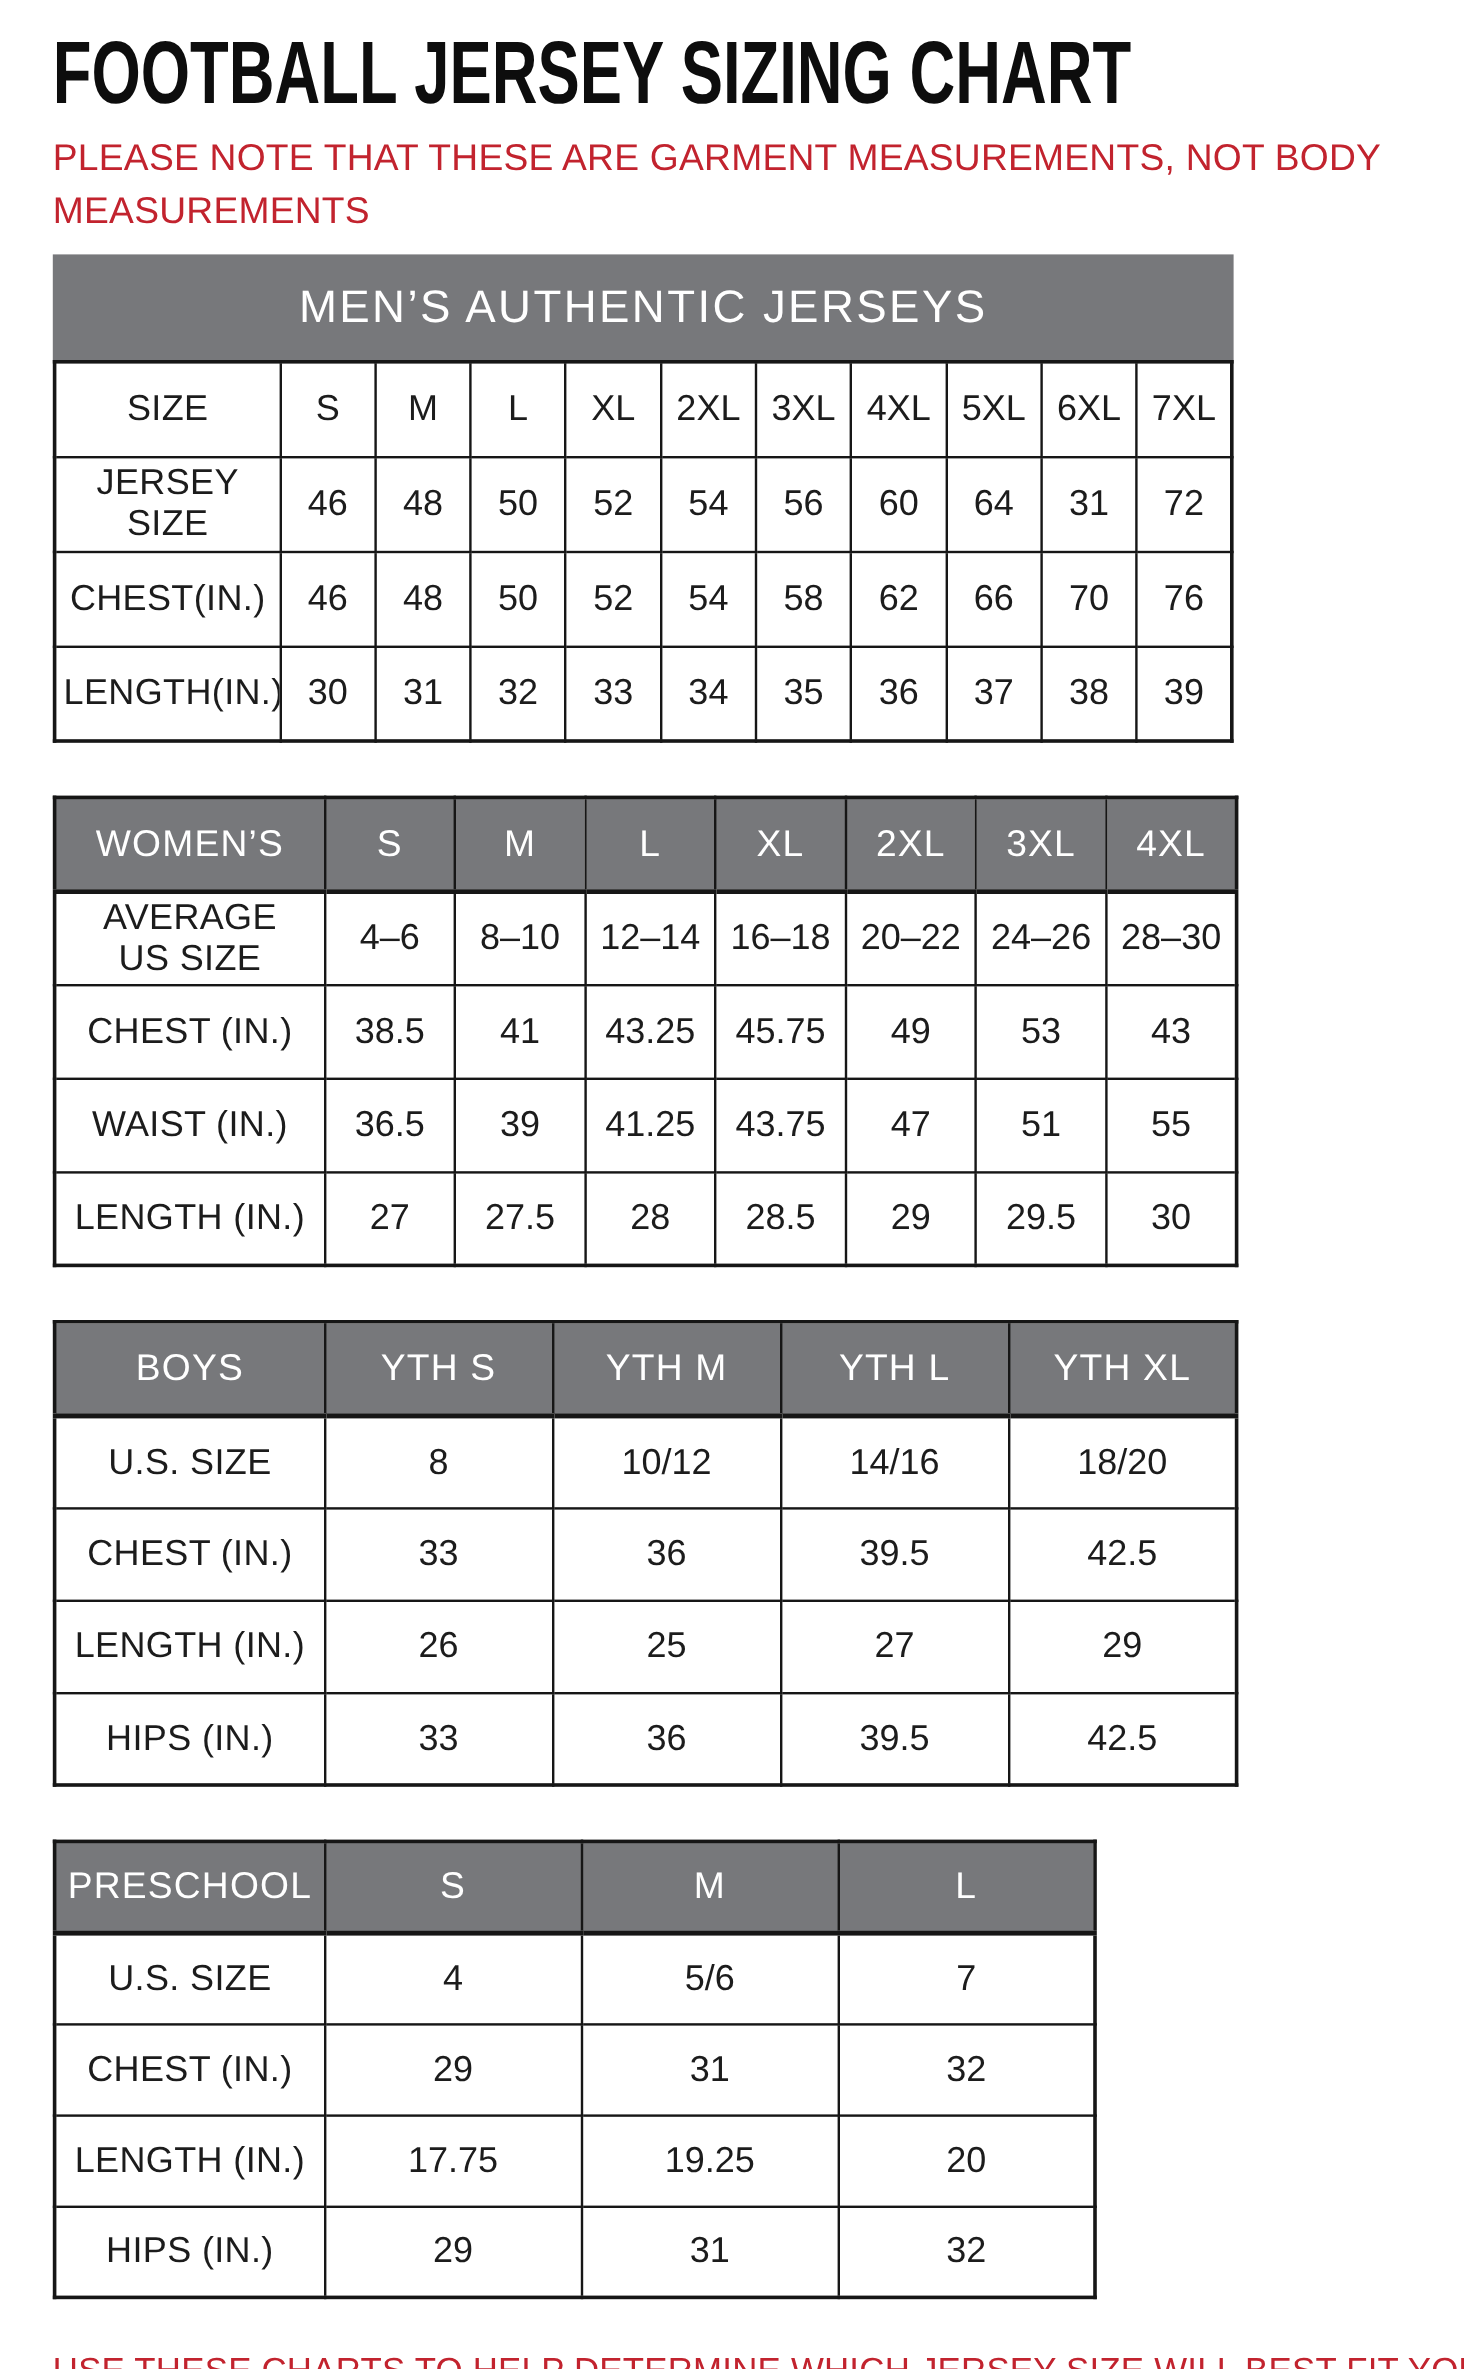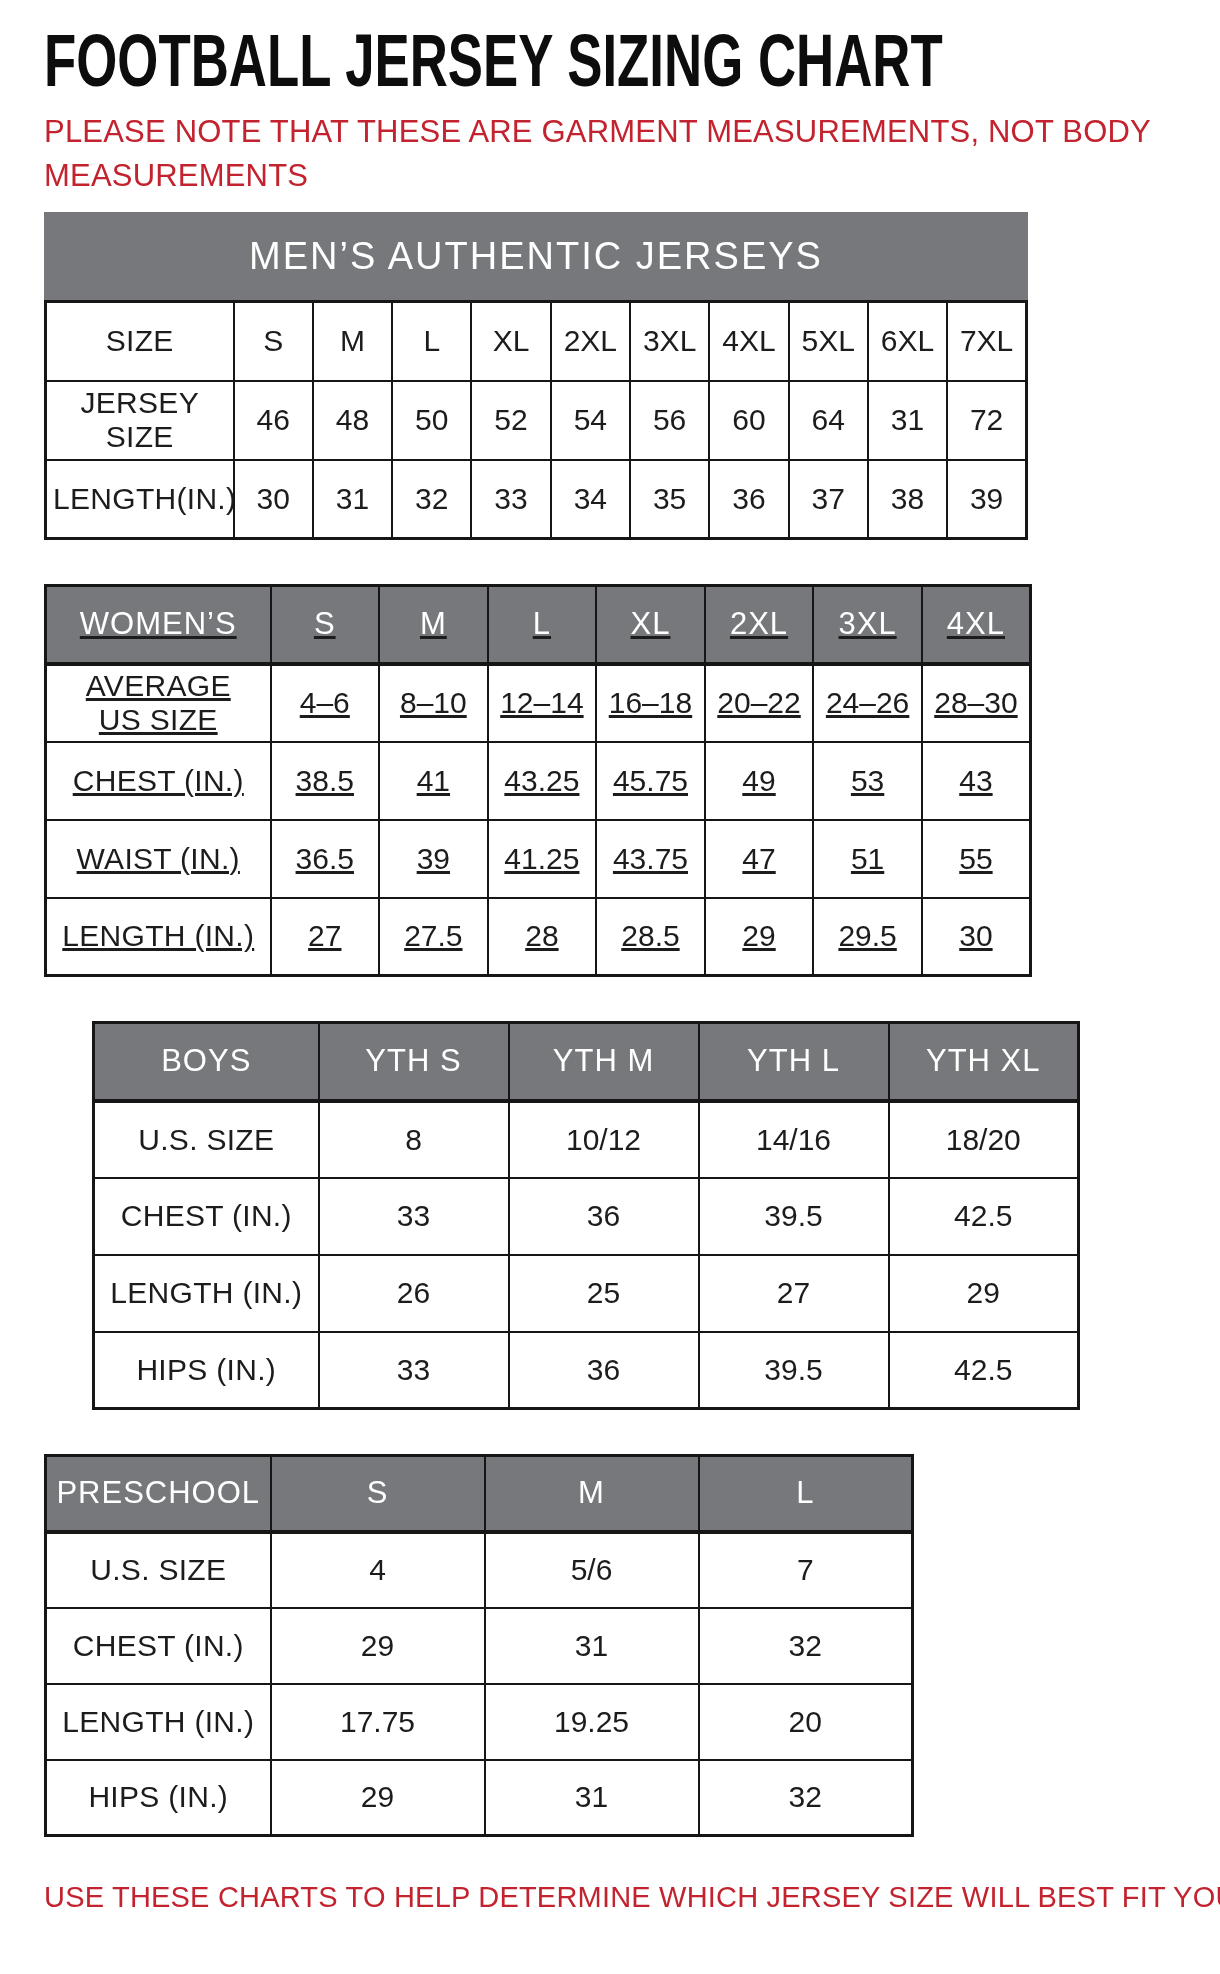--- a/index.html
+++ b/index.html
@@ -69,26 +69,26 @@
     font-size: 31px;
     letter-spacing: 1px;
     border-bottom: 4px solid #161616;
   }
   .rowlabel { letter-spacing: 0.3px; }
 
   .mens table, .mens .banner { width: 984px; }
   .mens col.c0 { width: 188px; }
   .mens td { height: 79px; margin-left: 46px; }
 
-  .womens table { width: 988px; text-decoration: underline; }
+  .womens table { width: 988px; }
   .womens col.c0 { width: 225px; }
   .womens th { height: 78px; }
   .womens td { height: 78px; }
 
-  .boys table { width: 988px; margin-left: 48px; }
+  .boys table { width: 988px; }
   .boys col.c0 { width: 225px; }
   .boys th { height: 78px; }
   .boys td { height: 77px; }
 
   .preschool table { width: 870px; }
   .preschool col.c0 { width: 225px; }
   .preschool th { height: 76px; }
   .preschool td { height: 76px; }
 
   
@@ -145,20 +145,33 @@
               <td>50</td>
               <td>52</td>
               <td>54</td>
               <td>56</td>
               <td>60</td>
               <td>64</td>
               <td>31</td>
               <td>72</td>
             </tr>
             <tr>
+              <td class="rowlabel">CHEST(IN.)</td>
+              <td>46</td>
+              <td>48</td>
+              <td>50</td>
+              <td>52</td>
+              <td>54</td>
+              <td>58</td>
+              <td>62</td>
+              <td>66</td>
+              <td>70</td>
+              <td>76</td>
+            </tr>
+            <tr>
               <td class="rowlabel">LENGTH(IN.)</td>
               <td>30</td>
               <td>31</td>
               <td>32</td>
               <td>33</td>
               <td>34</td>
               <td>35</td>
               <td>36</td>
               <td>37</td>
               <td>38</td>

